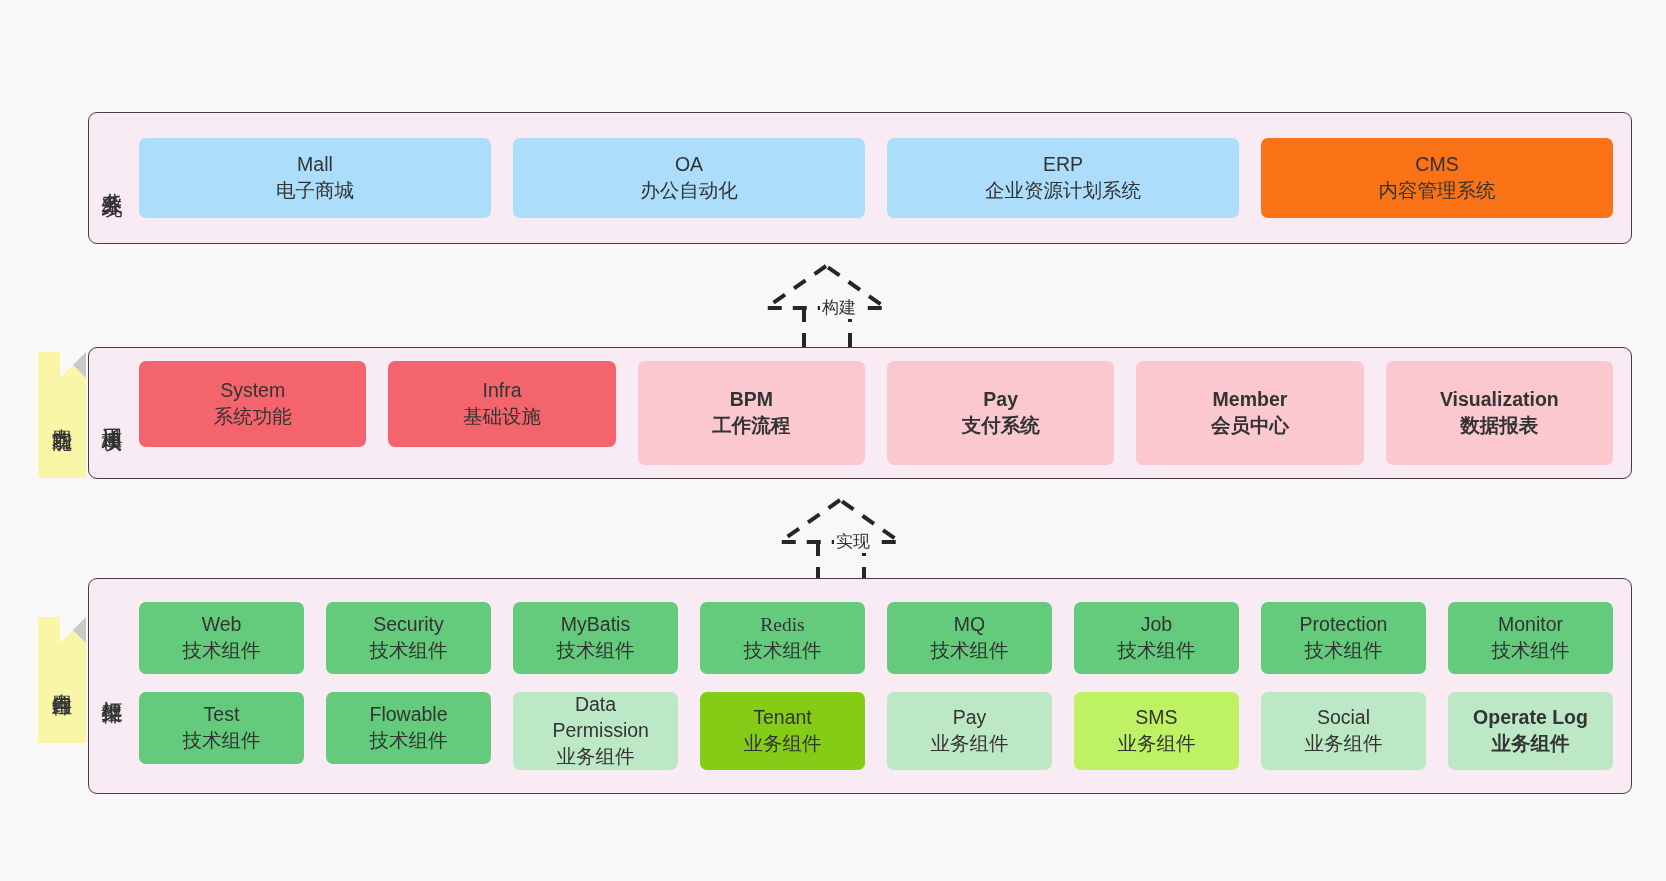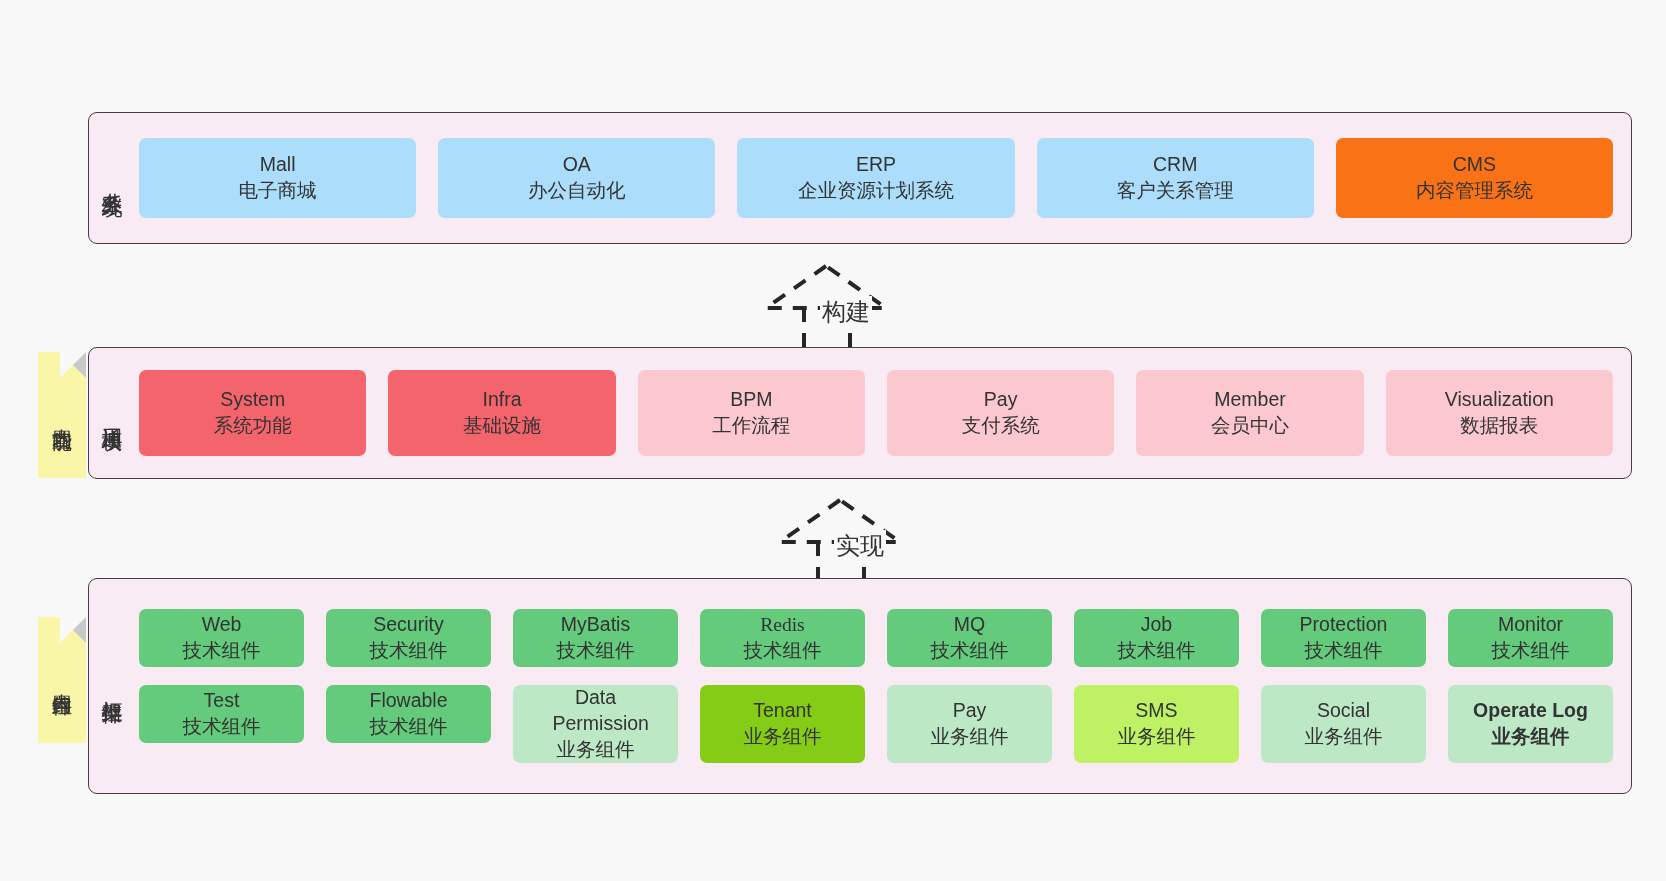--- a/index.html
+++ b/index.html
@@ -80,22 +80,22 @@
     color: #333333;
     font-size: 19px;
     line-height: 1.33;
     padding: 4px 6px;
   }
   .card .t1 { font-size: 19.5px; }
   .card .t2 { font-size: 19.5px; }
 
   .card.blue  { background: #ACDDFB; height: 80px; }
   .card.red   { background: #F4646C; height: 86px; }
-  .card.pink  { background: #FBC8CF; height: 86px; }
-  .card.green { background: #64CB7C; height: 58px; }
+  .card.pink  { background: #FBC8CF; height: 104px; font-weight: bold; }
+  .card.green { background: #64CB7C; height: 72px; }
   .card.lgreen{ background: #BDE8C5; height: 78px; }
 
   
   .note {
     position: absolute;
     box-sizing: border-box;
     background: #FAF6A8;
     font-size: 20px;
     line-height: 1.15;
     letter-spacing: 1px;
@@ -126,21 +126,21 @@
     clip-path: polygon(0 0, 100% 0, 0 100%);
   }
 
   
   .uml-arrow {
     position: absolute;
   }
   .uml-arrow svg { display: block; overflow: visible; }
   .uml-label {
     position: absolute;
-    font-size: 24px;
+    font-size: 17px;
     color: #333333;
     background: #f8f8f8;
     padding: 0 2px;
     white-space: nowrap;
   }
 </style>
 </head>
 <body>
 
 <div id="canvas">
@@ -154,24 +154,20 @@
           <span class="t2">电子商城</span>
         </div>
         <div class="card blue" style="background: rgb(172, 221, 251);">
           <span class="t1">OA</span>
           <span class="t2">办公自动化</span>
         </div>
         <div class="card blue" style="background: rgb(172, 221, 251);">
           <span class="t1">ERP</span>
           <span class="t2">企业资源计划系统</span>
         </div>
-        <div class="card blue" style="background: rgb(172, 221, 251);">
-          <span class="t1">CRM</span>
-          <span class="t2">客户关系管理</span>
-        </div>
         <div class="card blue" style="background: #f97316;">
           <span class="t1">CMS</span>
           <span class="t2">内容管理系统</span>
         </div>
       </div>
     </div>
   </div>
 
   <div class="uml-arrow" id="arrow-build" style="left:758px; top:258px; width:150px; height:90px;">
     <svg width="150" height="90" viewBox="0 0 150 90" aria-hidden="true">

